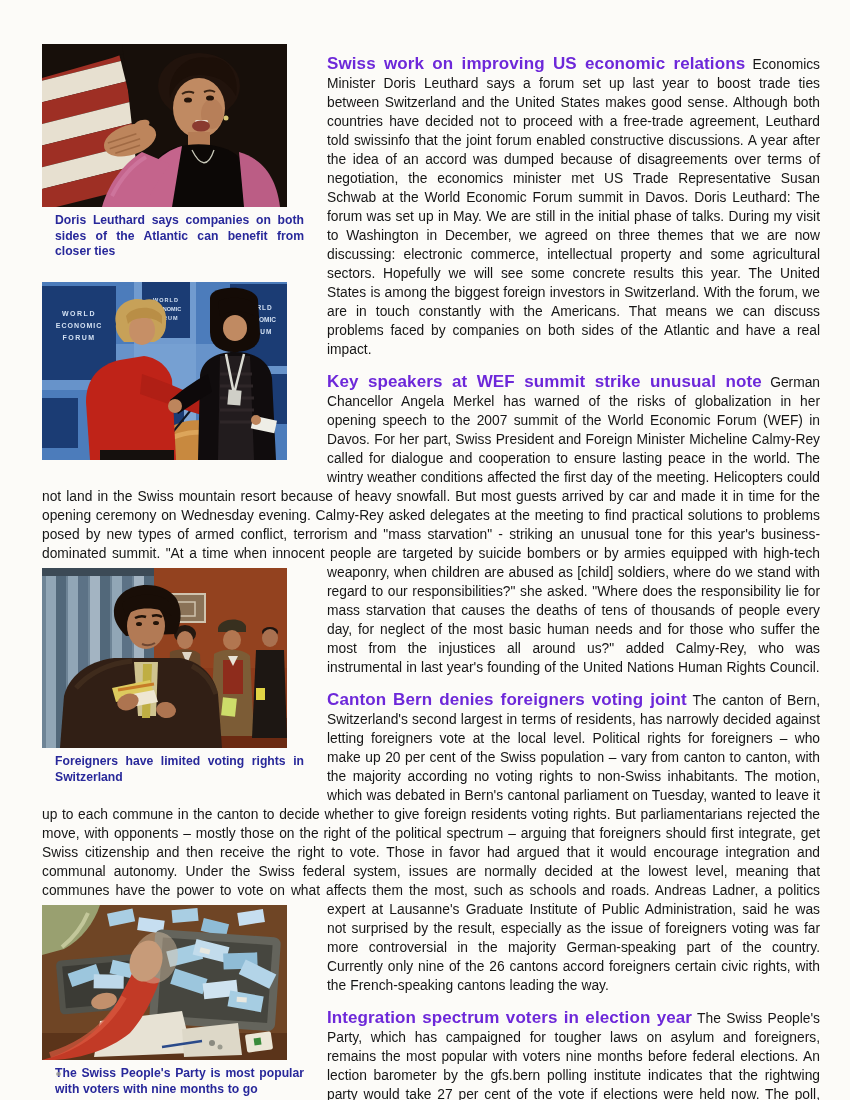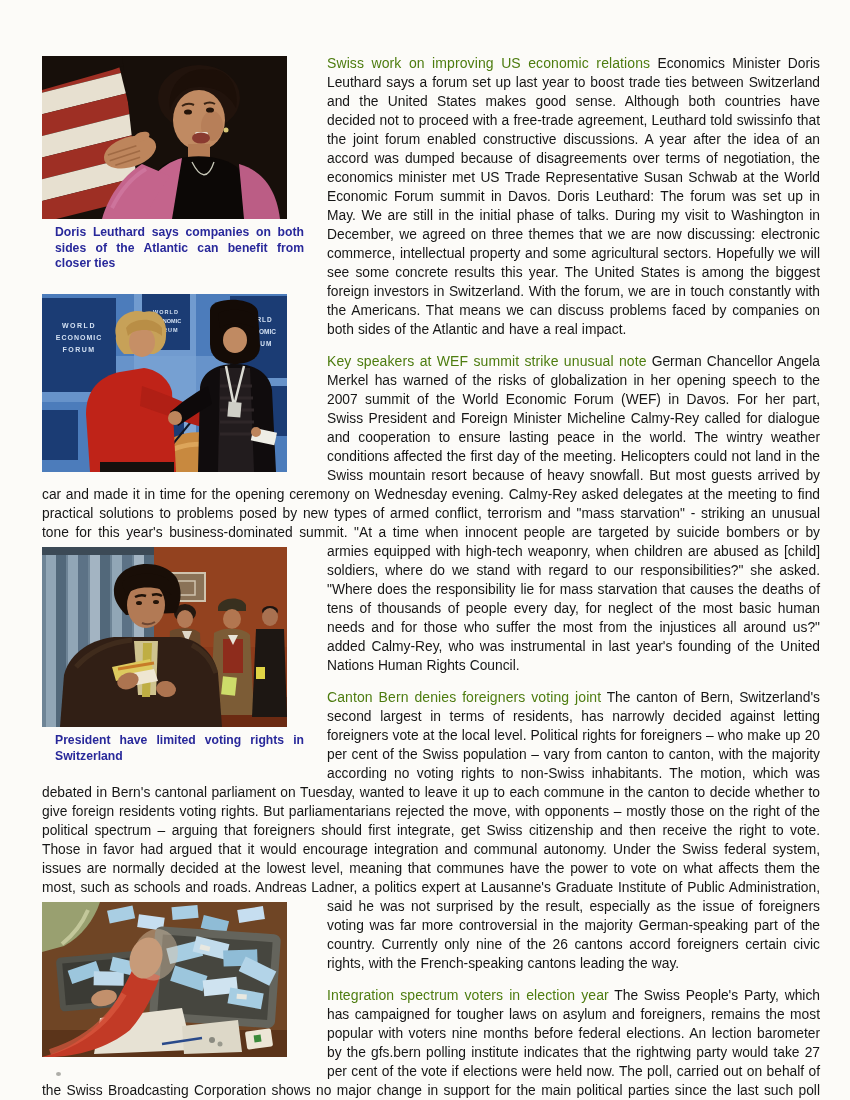--- a/index.html
+++ b/index.html
@@ -9,21 +9,21 @@
     box-sizing:border-box;
     padding:40px 30px 18px 42px;
     background:#fcfbf8;
     font-family:"Liberation Sans",sans-serif;
     overflow:hidden;
   }
   .fig{
     float:left;clear:left;
     display:block;
     width:276px;
-    margin:16px 9px 10px 0;
+    margin:4px 9px 10px 0;
   }
   .fig svg{display:block;width:245px;height:auto;}
   .caption{
     display:block;
     margin:6px 14px 0 13px;
     color:#28289a;
     font-size:12.2px;
     line-height:15.6px;
     font-weight:700;
     text-align:justify;
@@ -31,23 +31,23 @@
   .article{
     margin:0 0 13px 0;
     font-size:13.8px;
     line-height:19px;
     text-align:justify;
     color:#161616;
     word-spacing:0.02em;
   }
   .article.first{margin-top:14px;}
   .hl{
-    color:#4d7c0f;
-    font-weight:400;
-    font-size:14px;
+    color:#6d28d9;
+    font-weight:700;
+    font-size:17px;
     letter-spacing:0.1px;
   }
   #fig2{margin-top:12px;margin-bottom:12px;}
   #fig3,#fig4{margin-top:5px;}
   .speck{
     position:absolute;left:56px;top:1072px;
     width:5px;height:4px;border-radius:50%;
     background:#9a9a94;opacity:.8;
   }
   .wef-txt{font-family:"Liberation Sans",sans-serif;font-weight:700;fill:#d2e0f2;}
@@ -204,21 +204,21 @@
         <polygon points="70,120 108,112 112,126 74,134" fill="#ddca5e"></polygon>
         <polygon points="80,128 112,122 116,134 84,140" fill="#eee6d2"></polygon>
         <line x1="76" y1="122" x2="112" y2="116" stroke="#c77b28" stroke-width="3"></line>
         <g transform="rotate(-20 86 134)">
             <ellipse cx="86" cy="134" rx="11" ry="8" fill="#ad7450"></ellipse>
           </g>
         <g transform="rotate(10 124 142)">
             <ellipse cx="124" cy="142" rx="10" ry="8" fill="#ad7450"></ellipse>
           </g>
       </svg>
-      <span class="caption">President have limited voting rights in Switzerland</span>
+      <span class="caption">Foreigners have limited voting rights in Switzerland</span>
     </span>
     <span>abused as [child] soldiers, where do we stand with regard to our responsibilities?" she asked. "Where does the responsibility lie for mass starvation that causes the deaths of tens of thousands of people every day, for neglect of the most basic human needs and for those who suffer the most from the injustices all around us?" added Calmy-Rey, who was instrumental in last year's founding of the United Nations Human Rights Council.</span>
   </p>
 
   <p class="article">
     <span class="hl">Canton Bern denies foreigners voting joint</span>
     <span>The canton of Bern, Switzerland's second largest in terms of residents, has narrowly decided against letting foreigners vote at the local level. Political rights for foreigners – who make up 20 per cent of the Swiss population – vary from canton to canton, with the majority according no voting rights to non-Swiss inhabitants. The motion, which was debated in Bern's cantonal parliament on Tuesday, wanted to leave it up to each commune in the canton to decide whether to give foreign residents voting rights. But parliamentarians rejected the move, with opponents – mostly those on the right of the political spectrum – arguing that foreigners should first integrate, get Swiss citizenship and then receive the right to vote. Those in favor had argued that it would encourage integration and communal autonomy. Under the Swiss federal system, issues are normally decided at the lowest level, meaning that communes have the power to vote on what affects them the most, such as schools and roads. Andreas Ladner, a politics expert at Lausanne's Graduate Institute of Public Administration, said he</span>
     <span class="fig" id="fig4">
       <svg viewBox="0 0 245 155" width="245" height="155">
         <rect width="245" height="155" fill="#6f4525"></rect>
@@ -260,20 +260,21 @@
         <g transform="rotate(-12 62 96)">
             <ellipse cx="62" cy="96" rx="13" ry="8" fill="#c2906c"></ellipse>
           </g>
         <path d="M0,155 C28,148 58,128 76,96 C82,84 88,74 92,64 L118,74 C112,92 102,112 88,128 C66,146 34,155 8,155 Z" fill="#c23a26"></path>
         <path d="M8,150 C40,140 66,120 82,92" stroke="#da5a40" stroke-width="6" fill="none" opacity="0.7"></path>
         <g transform="rotate(18 104 56)">
           <ellipse cx="112" cy="50" rx="22" ry="26" fill="#d9c3a8" opacity="0.45"></ellipse>
           <ellipse cx="104" cy="56" rx="16" ry="21" fill="#c79b79"></ellipse>
         </g>
       </svg>
+      <span class="caption">The Swiss People's Party is most popular with voters with nine months to go</span>
     </span>
     <span>was not surprised by the result, especially as the issue of foreigners voting was far more controversial in the majority German-speaking part of the country. Currently only nine of the 26 cantons accord foreigners certain civic rights, with the French-speaking cantons leading the way.</span>
   </p>
 
   <p class="article">
     <span class="hl">Integration spectrum voters in election year</span>
     <span>The Swiss People's Party, which has campaigned for tougher laws on asylum and foreigners, remains the most popular with voters nine months before federal elections. An lection barometer by the gfs.bern polling institute indicates that the rightwing party would take 27 per cent of the vote if elections were held now. The poll, carried out on behalf of the Swiss Broadcasting Corporation shows no major change in support for the main political parties since the last such poll carried out in October. It confirms the advance of the Greens, a key finding of the last voter survey.</span>
   </p>
 
   <span class="speck"></span>

